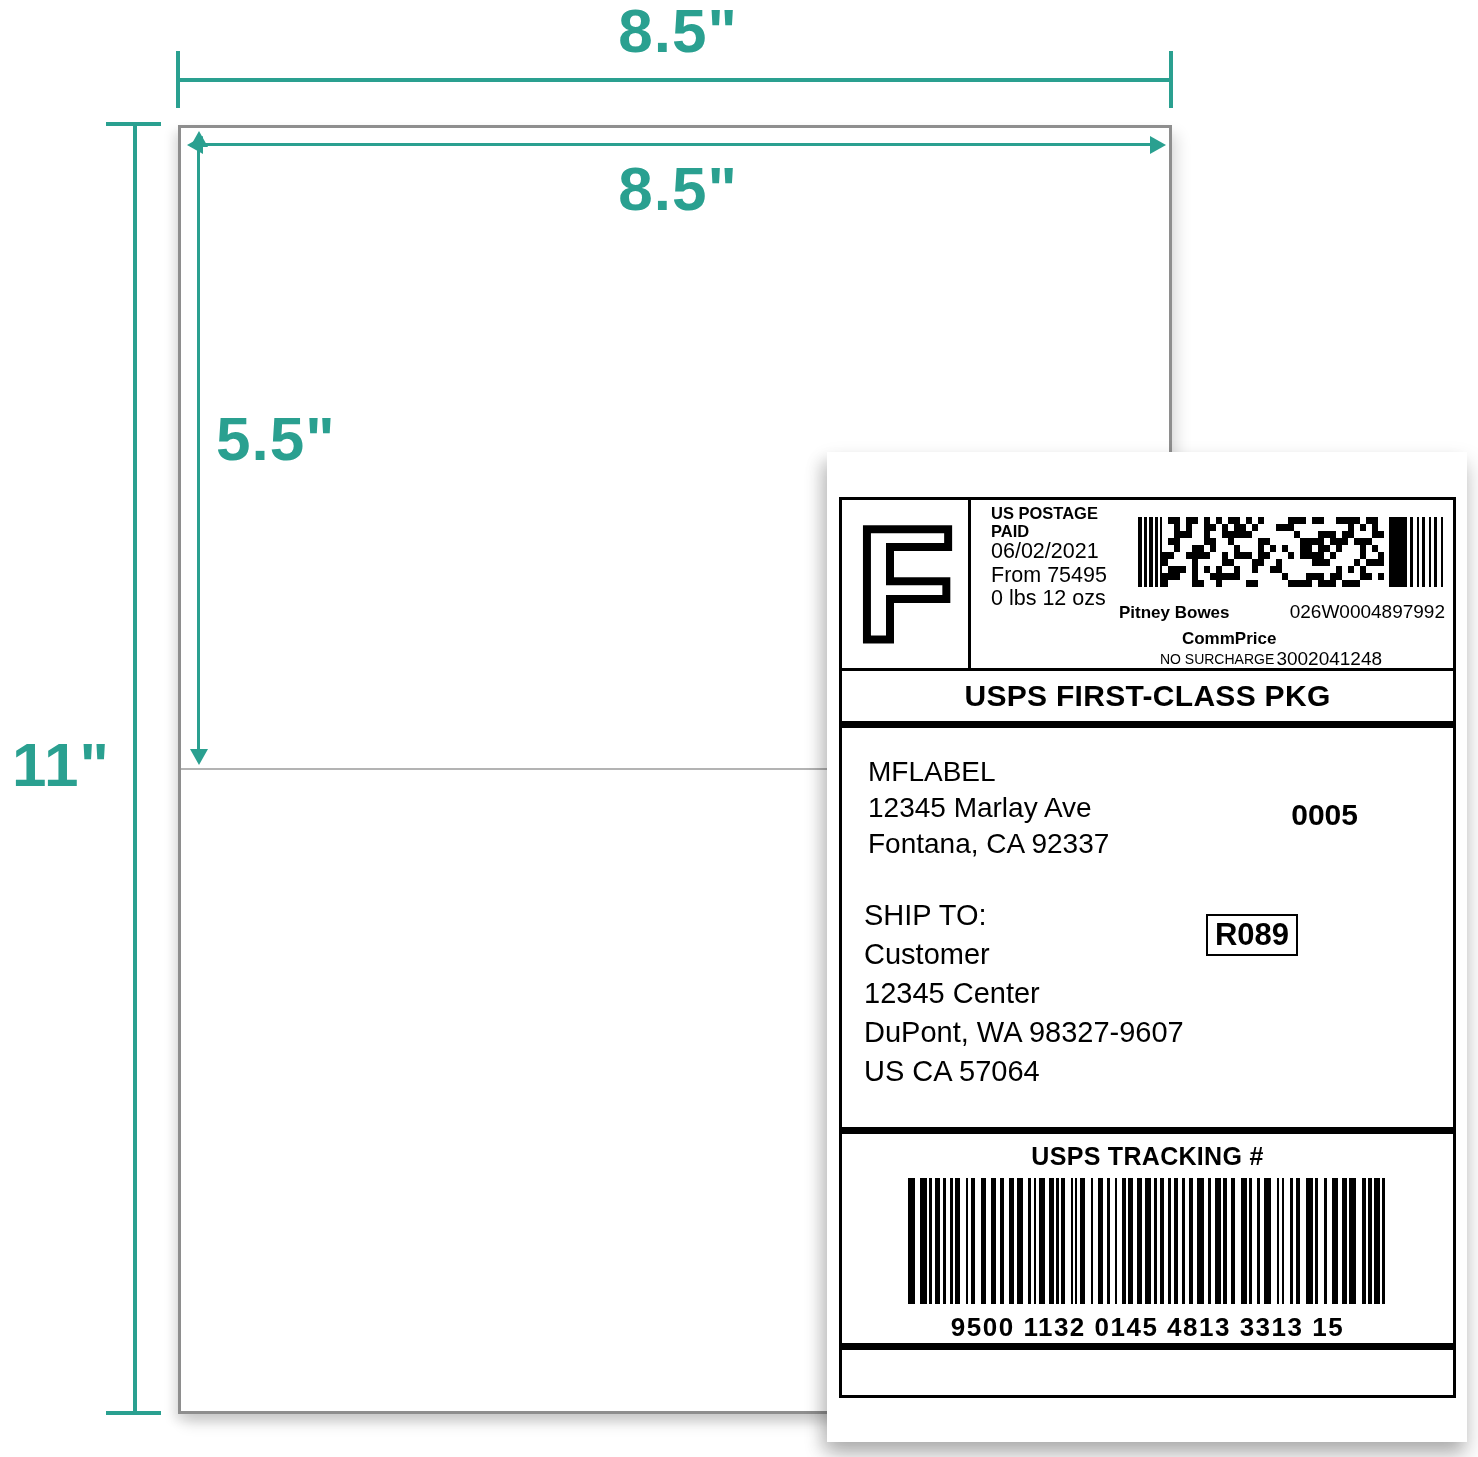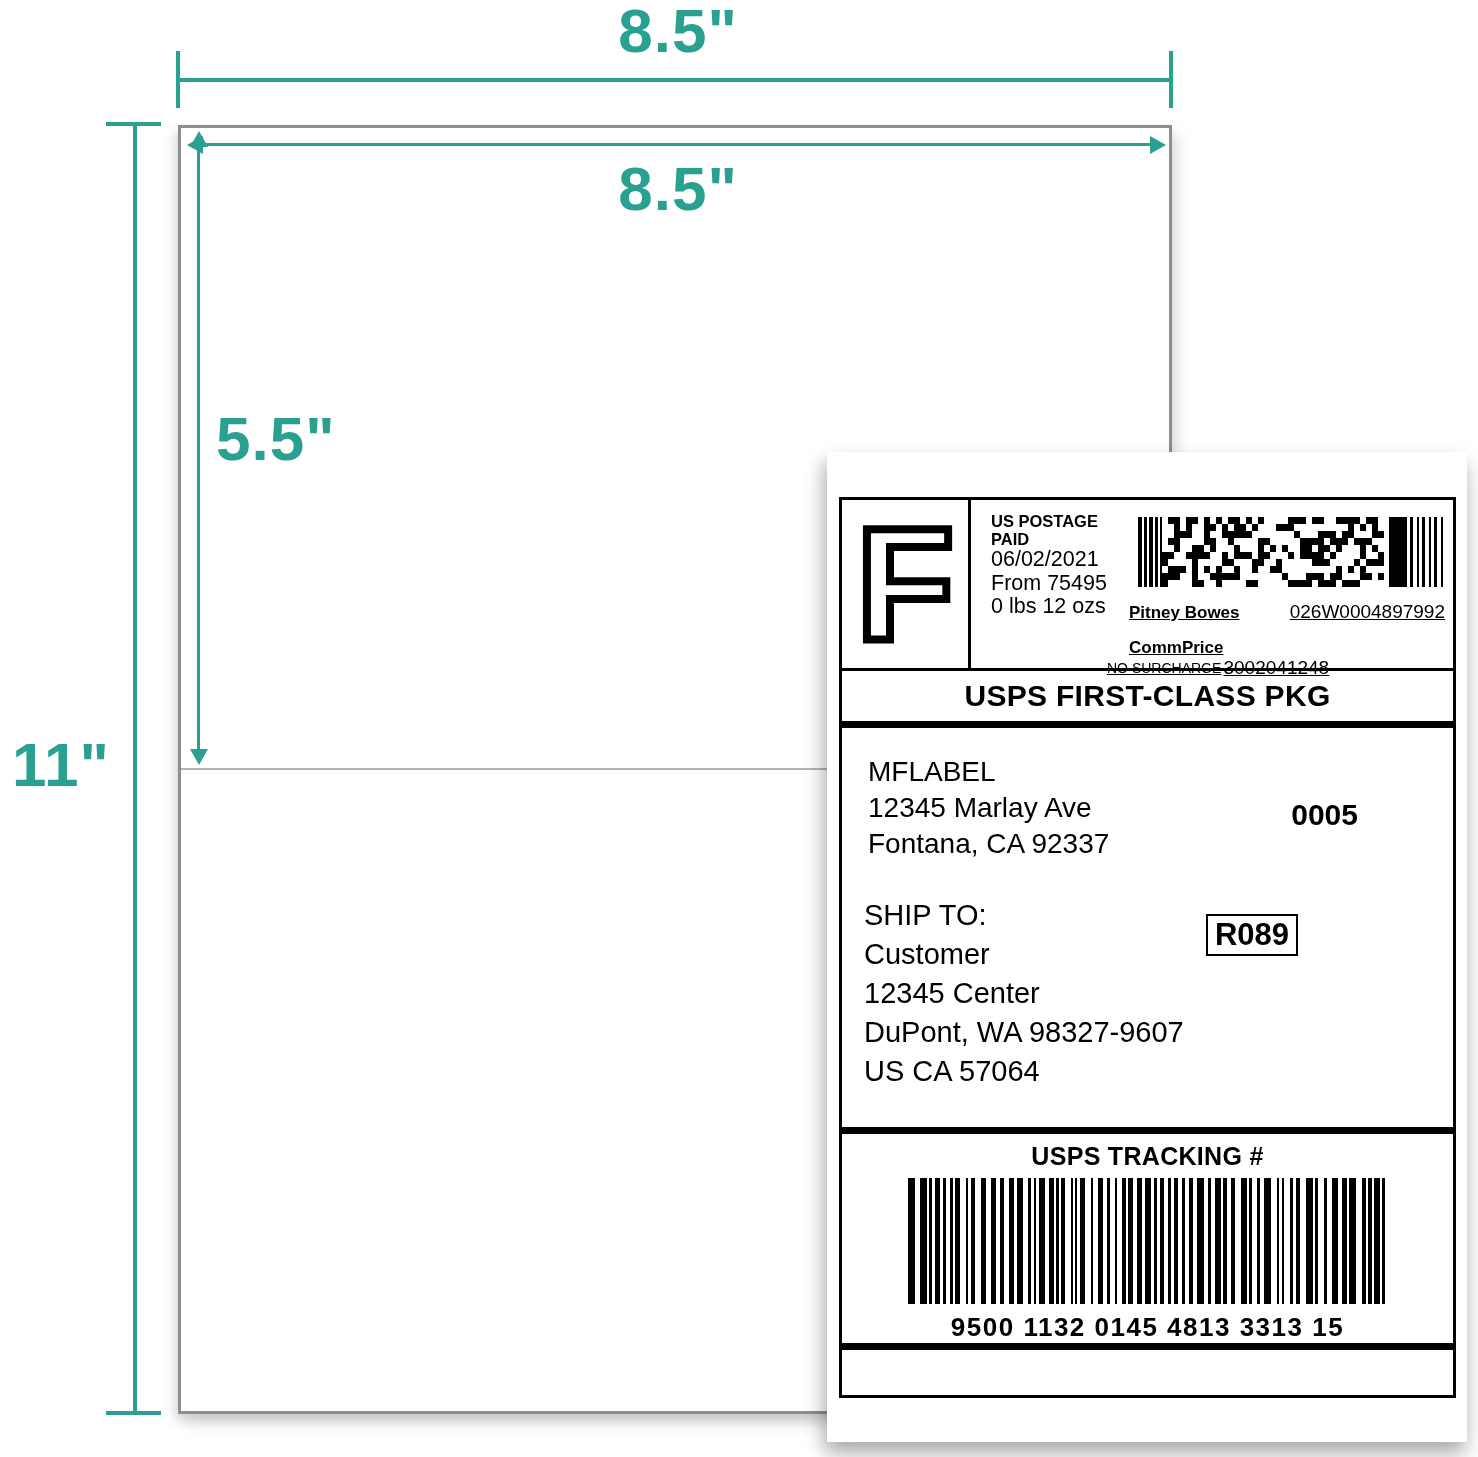--- a/index.html
+++ b/index.html
@@ -46,35 +46,35 @@
     border:3px solid var(--label-ink);box-sizing:border-box;display:flex;flex-direction:column;
     color:var(--label-ink);
   }
   
   .sec-header{height:168px;border-bottom:3px solid var(--label-ink);display:flex;flex:none;}
   .stamp-cell{width:126px;border-right:3px solid var(--label-ink);display:flex;align-items:center;justify-content:center;flex:none;}
   .stamp-f{
     font-size:160px;line-height:150px;font-weight:bold;color:#ffffff;
     -webkit-text-stroke:8px var(--label-ink);letter-spacing:0;
   }
-  .postage-cell{flex:1;position:relative;padding:12px 0 0 20px;border-radius:8px;}
+  .postage-cell{flex:1;position:relative;padding:4px 0 0 20px;border-radius:8px;}
   .postage-sm{font-size:16.5px;line-height:18px;font-weight:bold;}
   .postage-lg{font-size:21.5px;line-height:23.5px;}
   .barcode2d{position:absolute;top:17px;right:10px;width:305px;height:70px;display:flex;}
   .m-start{width:24px;height:100%;flex:none;
     background:repeating-linear-gradient(90deg,#000 0 4px,#fff 4px 6px,#000 6px 9px,#fff 9px 11px);}
   .m-noise{flex:1;overflow:hidden;font-size:0;line-height:0;}
   .m-noise i{display:inline-block;width:6px;height:7px;}
   .m-noise i.on{background:#000;}
   .m-solid{width:18px;height:100%;background:#000;flex:none;}
   .m-end{width:36px;height:100%;flex:none;
     background:repeating-linear-gradient(90deg,#fff 0 3px,#000 3px 6px,#fff 6px 10px,#000 10px 12px);}
-  .meter{position:absolute;left:158px;right:8px;top:101px;text-decoration:underline;}
+  .meter{position:absolute;left:148px;right:8px;top:101px;}
   .meter-row1{display:flex;justify-content:space-between;align-items:baseline;line-height:22px;}
-  .meter-row2{display:flex;justify-content:flex-start;align-items:flex-end;margin-top:14px;}
+  .meter-row2{display:flex;justify-content:center;align-items:flex-end;margin-top:5px;}
   .bold17{font-size:17px;font-weight:bold;}
   .num19{font-size:19px;}
   .no-surcharge{font-size:14px;margin-left:-22px;line-height:21px;}
   .commprice{font-size:17px;font-weight:bold;line-height:20px;}
   
   .sec-banner{height:50px;border-bottom:7px solid var(--label-ink);flex:none;
     text-align:center;font-size:30px;font-weight:bold;line-height:50px;letter-spacing:.3px;}
   
   .sec-address{height:373px;border-bottom:7px solid var(--label-ink);flex:none;position:relative;
     padding:26px 0 0 26px;box-sizing:content-box;}

